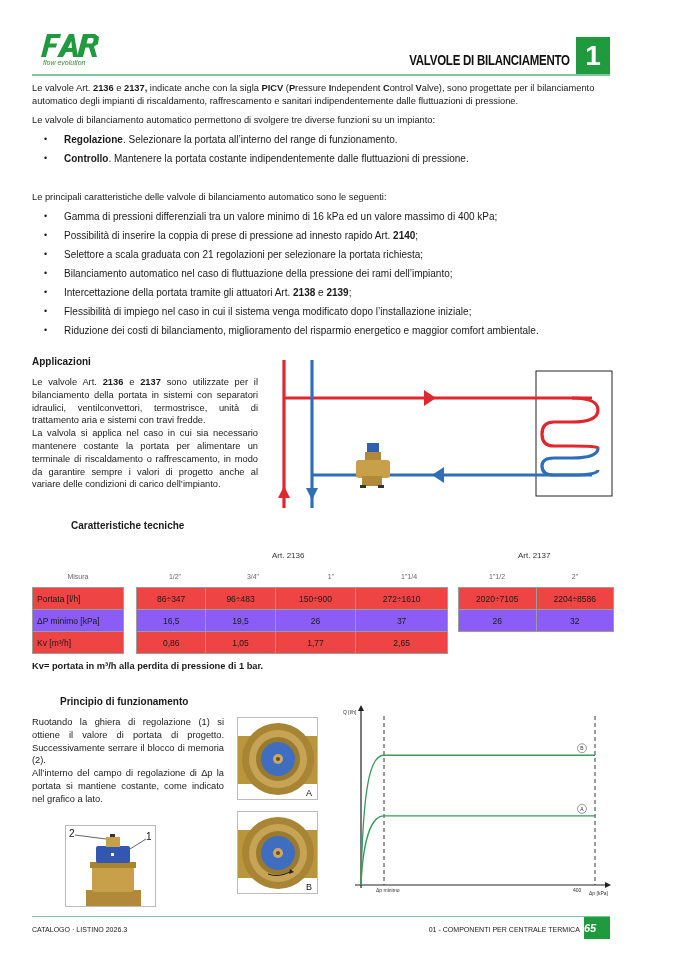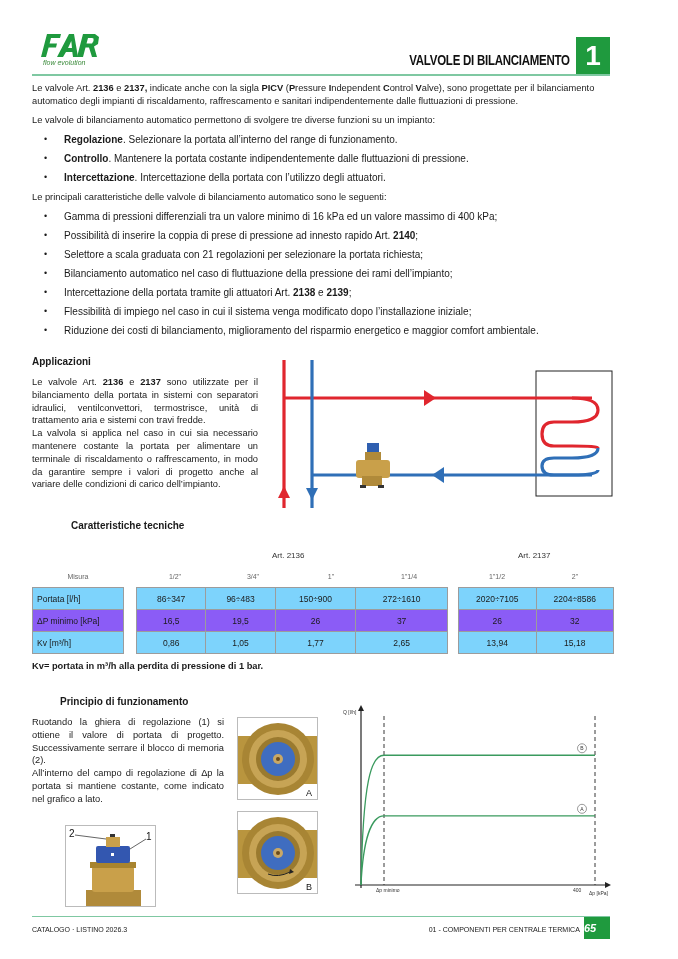--- a/index.html
+++ b/index.html
@@ -26,21 +26,21 @@
   .h-app { left: 32px; top: 356px; font-size: 10px; font-weight: bold; }
   .app-text { left: 32px; top: 376px; width: 226px; text-align: justify; font-size: 9.3px; line-height: 12.8px; }
 
   .diagram { left: 272px; top: 348px; width: 345px; height: 162px; }
 
   .h-tech { left: 32px; top: 520px; font-size: 10px; font-weight: bold; margin-left: 39px; }
   .art-label { font-size: 8px; color: #333; }
   .col-label { font-size: 7px; color: #666; text-align: center; }
   table.spec { position: absolute; border-collapse: collapse; font-size: 8.5px; }
   table.spec td { border: 1px solid #9c9c9c; height: 22px; text-align: center; }
-  table.spec tr.g td { background: #7dd3fc; }
+  table.spec tr.g td { background: #ef4444; }
   table.spec tr.w td { background: #8b5cf6; }
   table.labels td { text-align: left; padding-left: 4px; }
   .kv-note { left: 32px; top: 661px; font-size: 9.3px; font-weight: bold; }
 
   .h-princ { left: 32px; top: 696px; font-size: 10px; font-weight: bold; padding-left: 28px; }
   .princ-text { left: 32px; top: 716px; width: 192px; text-align: justify; font-size: 9.3px; line-height: 12.8px; }
 
   .photo { border: 1px solid #bbb; background: #fff; overflow: hidden; }
   .photo-a { left: 237px; top: 717px; width: 81px; height: 83px; }
   .photo-b { left: 237px; top: 811px; width: 81px; height: 83px; }
@@ -74,21 +74,20 @@
 </div>
 <div class="abs header-title">VALVOLE DI BILANCIAMENTO</div>
 <div class="abs header-num">1</div>
 <div class="abs header-rule"></div>
 
 <p class="abs txt intro"><span>Le valvole Art. </span><b>2136</b><span> e </span><b>2137,</b><span> indicate anche con la sigla </span><b>PICV</b><span> (</span><b>P</b><span>ressure </span><b>I</b><span>ndependent </span><b>C</b><span>ontrol </span><b>V</b><span>alve), sono progettate per il bilanciamento automatico degli impianti di riscaldamento, raffrescamento e sanitari indipendentemente dalle fluttuazioni di pressione.</span></p>
 <p class="abs txt sect" style="top:114px">Le valvole di bilanciamento automatico permettono di svolgere tre diverse funzioni su un impianto:</p>
 <ul class="blt" style="top:133px">
   <li><b>Regolazione</b><span>. Selezionare la portata all’interno del range di funzionamento.</span></li>
   <li><b>Controllo</b><span>. Mantenere la portata costante indipendentemente dalle fluttuazioni di pressione.</span></li>
-  <li><b>Intercettazione</b><span>. Intercettazione della portata con l’utilizzo degli attuatori.</span></li>
 </ul>
 <p class="abs txt sect" style="top:191px">Le principali caratteristiche delle valvole di bilanciamento automatico sono le seguenti:</p>
 <ul class="blt" style="top:210px">
   <li><span>Gamma di pressioni differenziali tra un valore minimo di 16 kPa ed un valore massimo di 400 kPa;</span></li>
   <li><span>Possibilità di inserire la coppia di prese di pressione ad innesto rapido Art. </span><b>2140</b><span>;</span></li>
   <li><span>Selettore a scala graduata con 21 regolazioni per selezionare la portata richiesta;</span></li>
   <li><span>Bilanciamento automatico nel caso di fluttuazione della pressione dei rami dell’impianto;</span></li>
   <li><span>Intercettazione della portata tramite gli attuatori Art. </span><b>2138</b><span> e </span><b>2139</b><span>;</span></li>
   <li><span>Flessibilità di impiego nel caso in cui il sistema venga modificato dopo l’installazione iniziale;</span></li>
   <li><span>Riduzione dei costi di bilanciamento, miglioramento del risparmio energetico e maggior comfort ambientale.</span></li>
@@ -177,24 +176,20 @@
 
 <table class="spec" style="left:458px; top:587px; width:156px">
   <tbody>
       <tr class="g">
     <td>2020÷7105</td>
     <td>2204÷8586</td>
   </tr>
   <tr class="w">
     <td>26</td>
     <td>32</td>
-  </tr>
-  <tr class="g">
-    <td>13,94</td>
-    <td>15,18</td>
   </tr>
 </tbody>
   </table>
 
 <div class="abs kv-note">Kv= portata in m³/h alla perdita di pressione di 1 bar.</div>
 
 <div class="abs h-princ">Principio di funzionamento</div>
 <div class="abs princ-text">
   <span>Ruotando la ghiera di regolazione (1) si ottiene il valore di portata di progetto. Successivamente serrare il blocco di memoria (2).</span><br>
   <span>All’interno del campo di regolazione di Δp la portata si mantiene costante, come indicato nel grafico a lato.</span>

